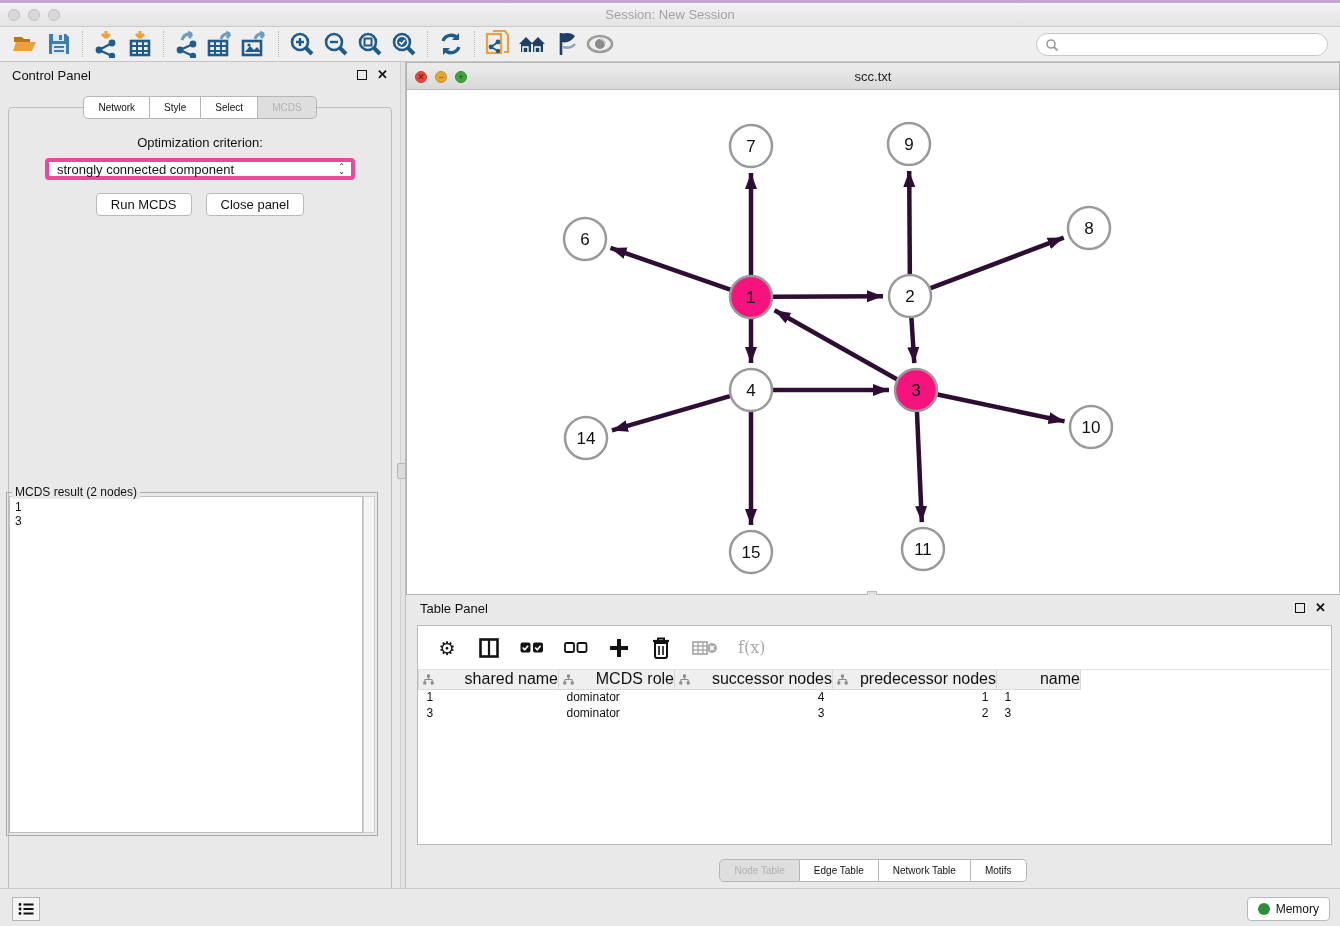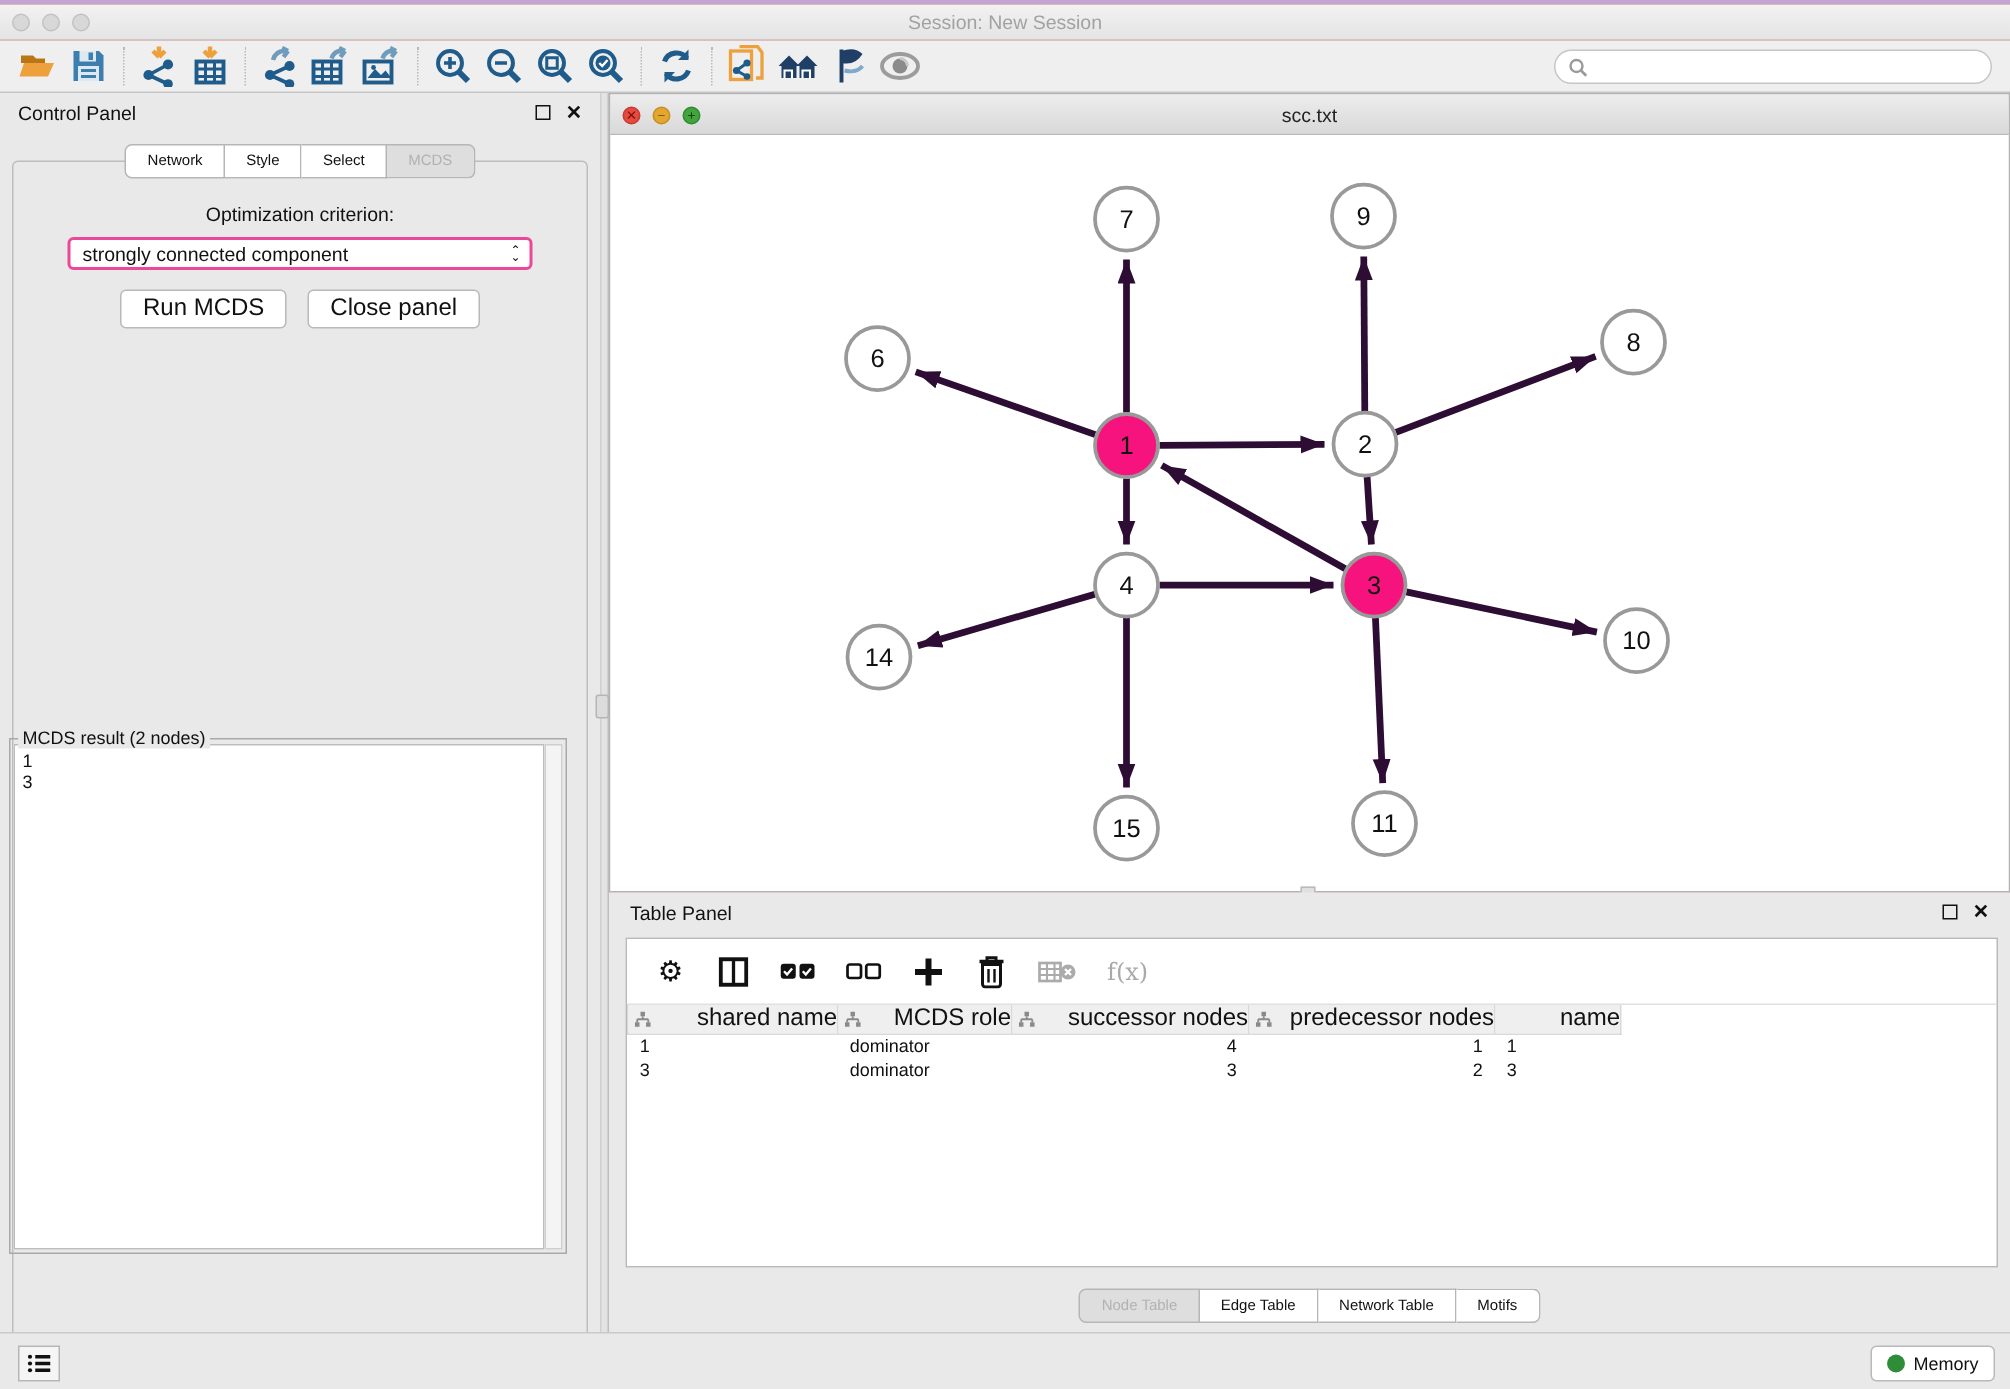--- a/index.html
+++ b/index.html
@@ -44,25 +44,25 @@
   .seg { border:1px solid #b6b6b6; border-left:none; background:#fff; color:#111;
     font-size:10px; padding:3px 14px; line-height:15px; }
   .seg:first-child { border-left:1px solid #b6b6b6; border-radius:5px 0 0 5px; }
   .seg:last-child { border-radius:0 5px 5px 0; }
   .seg.selected { background:#dedede; color:#b2b2b2; }
   .cp-tabs { position:absolute; top:34px; left:0; width:100%; }
   .cp-pane { position:absolute; left:8px; top:45px; width:384px; height:832px;
     border:1px solid #bdbdbd; border-radius:4px; background:#e9e9e9; }
 
   .opt-label { text-align:center; font-size:13px; margin-top:28px; }
-  .select-box { margin:8px auto 0; width:310px; height:22px; background:#fff; border:2px solid #ec4899;
+  .select-box { margin:8px auto 0; width:310px; height:22px; background:#fff; border:4px solid #ec4899;
     border-radius:4px; display:flex; align-items:center; font-size:13px; padding-left:8px; }
   .select-box .chevrons { margin-left:auto; margin-right:6px; display:flex; flex-direction:column; line-height:5px; font-size:8px; color:#111;}
   .btn-row { display:flex; justify-content:center; gap:14px; margin-top:13px; }
-  .mac-btn { background:#fff; border:1px solid #b9b9b9; border-radius:4px; font-size:16px; padding:3px 14px; color:#111;}
+  .mac-btn { background:#fff; border:1px solid #b9b9b9; border-radius:4px; font-size:13px; padding:3px 14px; color:#111;}
 
   .result-group { position:absolute; left:6px; top:430px; width:372px; height:344px; }
   .result-legend { position:absolute; top:-7px; left:6px; font-size:12px; background:#e9e9e9; padding:0 3px; z-index:2;}
   .result-frame { position:absolute; inset:0; border:1px solid #a9a9a9; }
   .result-text { position:absolute; left:3px; top:4px; right:15px; bottom:3px; background:#fff; border:1px solid #bdbdbd;
     font-size:12px; padding:3px 5px; white-space:pre; color:#111; }
   .result-scroll { position:absolute; right:3px; top:4px; width:12px; bottom:3px; background:#f4f4f4; border:1px solid #cfcfcf;}
 
   
   .net-window { position:absolute; left:406px; top:62px; width:934px; height:533px; background:#fff; border:1px solid #b3b3b3; }

